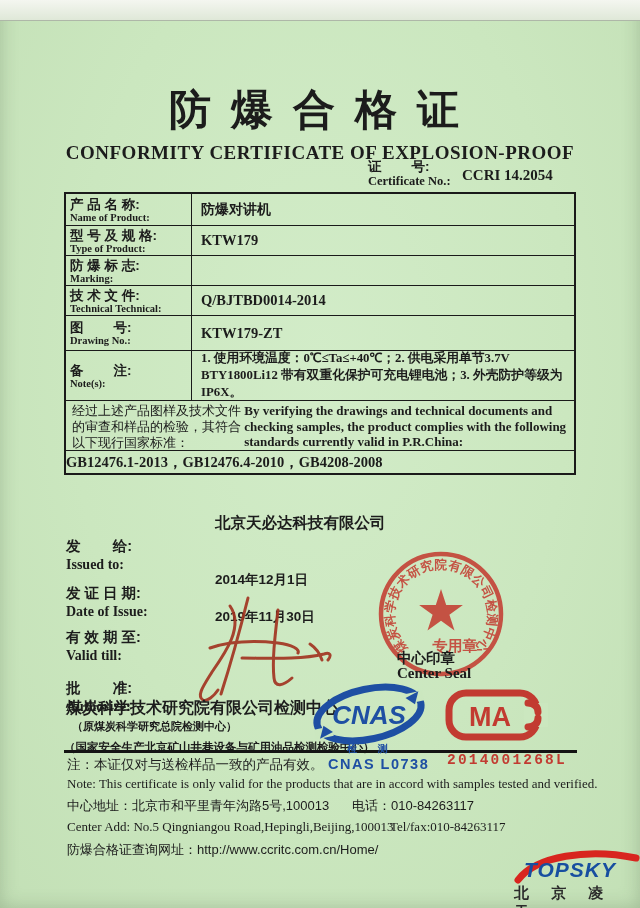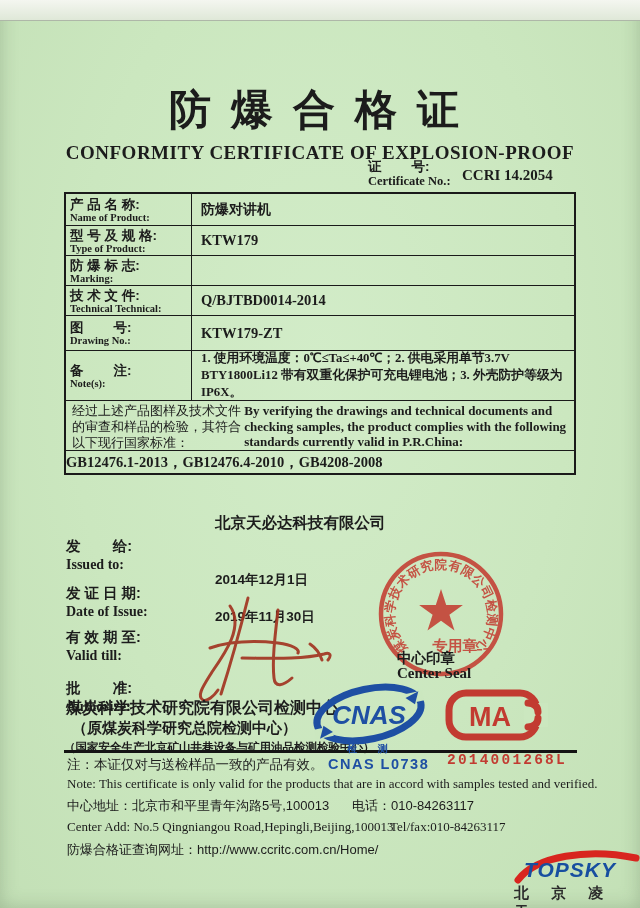--- a/index.html
+++ b/index.html
@@ -41,21 +41,21 @@
   .stmt-en{font-family:"Liberation Serif",serif;font-weight:bold;font-size:13px;line-height:15.5px;}
   .standards{font-family:"Liberation Serif",serif;font-weight:bold;font-size:14.5px;
     display:flex;align-items:center;}
   
   .field-label{position:absolute;margin-top:32px;}
   .f-cn{font-weight:bold;font-size:14.5px;white-space:pre;line-height:20px;}
   .f-en{font-family:"Liberation Serif",serif;font-weight:bold;font-size:14px;line-height:18px;}
   .f-value{position:absolute;font-weight:bold;}
   
   .org1{position:absolute;left:66px;top:698px;font-weight:bold;font-size:16px;}
-  .org2{position:absolute;left:72px;top:719px;font-weight:bold;font-size:15px;}
+  .org2{position:absolute;left:72px;top:719px;font-weight:bold;font-size:11px;}
   .org3{position:absolute;left:64px;top:740px;font-weight:bold;font-size:11.5px;}
   .divider{position:absolute;left:64px;top:750px;width:513px;height:2.5px;background:#141414;}
   .note-cn{position:absolute;left:67px;top:756px;font-size:13.5px;}
   .note-en{position:absolute;left:67px;top:776px;font-family:"Liberation Serif",serif;font-size:13px;}
   .addr-cn{position:absolute;left:67px;top:797px;font-size:13px;}
   .phone-cn{position:absolute;left:352px;top:797px;font-size:13px;}
   .addr-en{position:absolute;left:67px;top:819px;font-family:"Liberation Serif",serif;font-size:13px;}
   .phone-en{position:absolute;left:390px;top:819px;font-family:"Liberation Serif",serif;font-size:13px;}
   .url-line{position:absolute;left:67px;top:841px;font-size:13px;}
   

